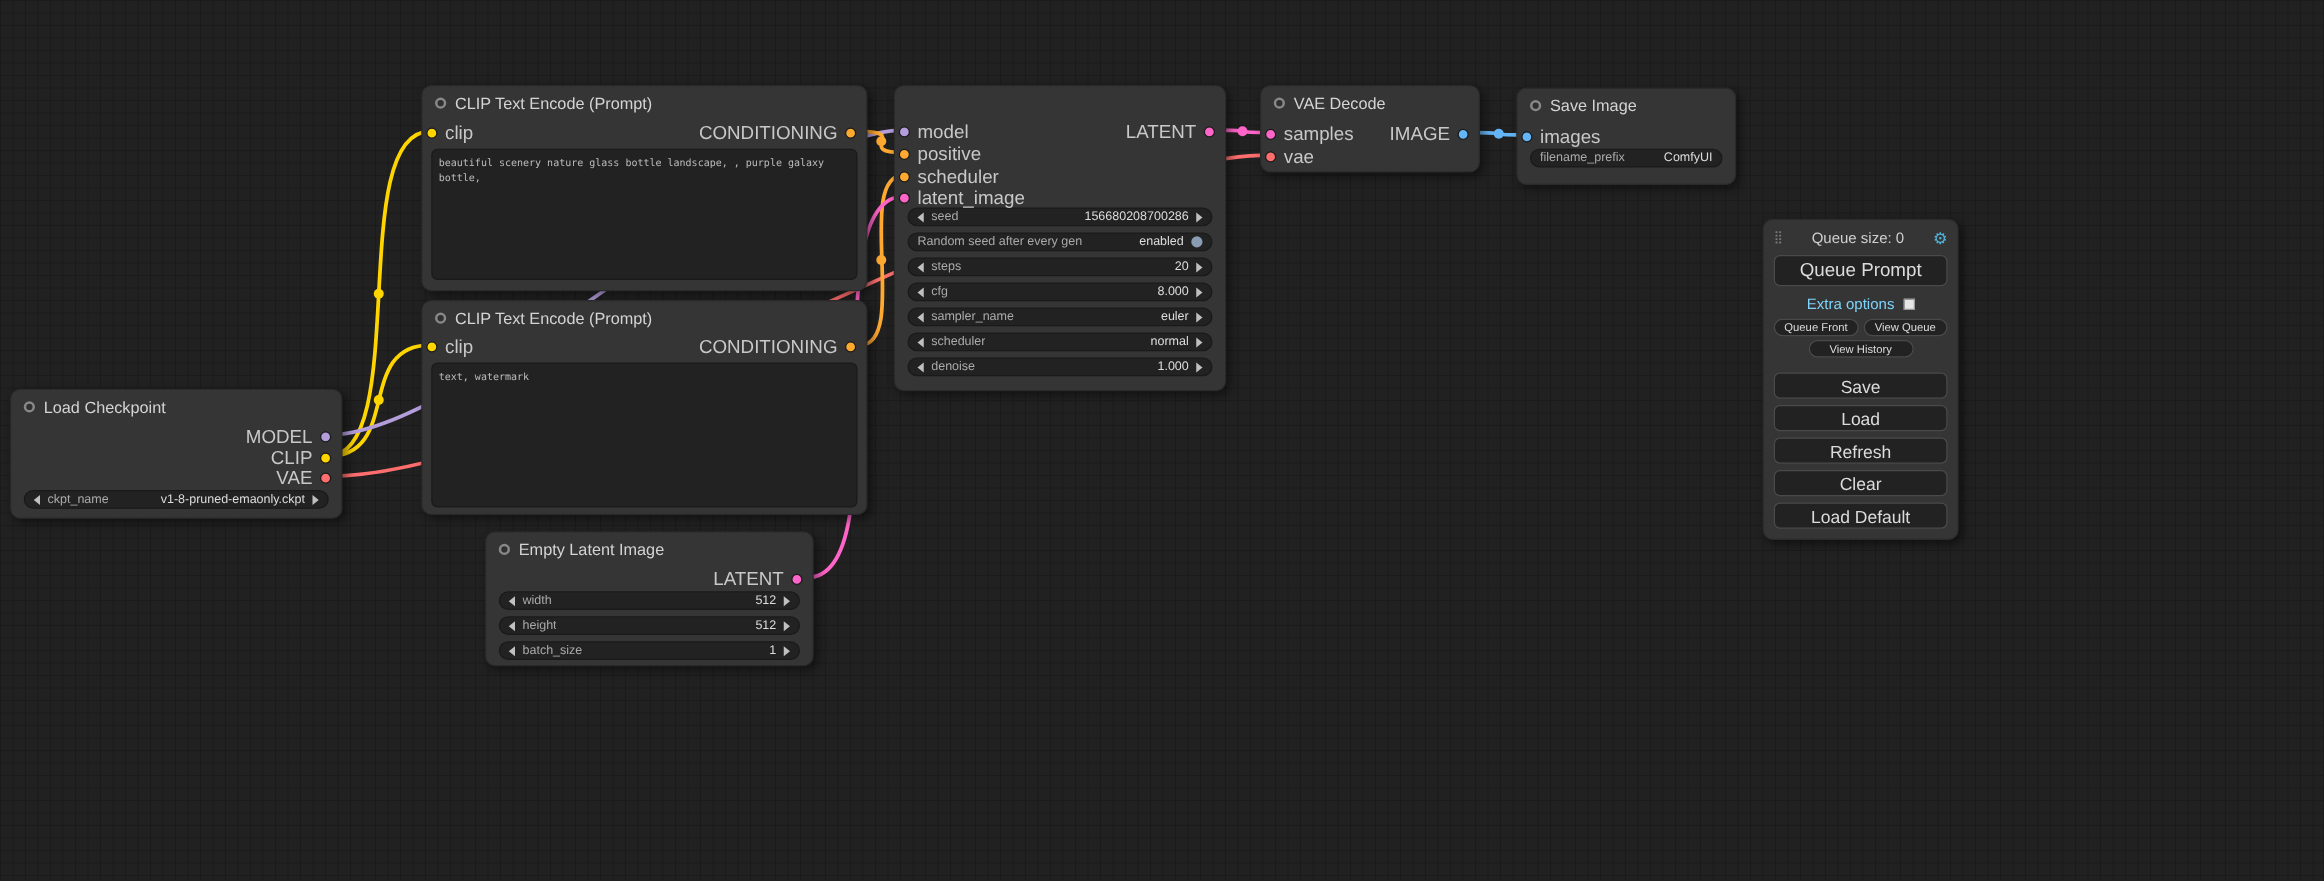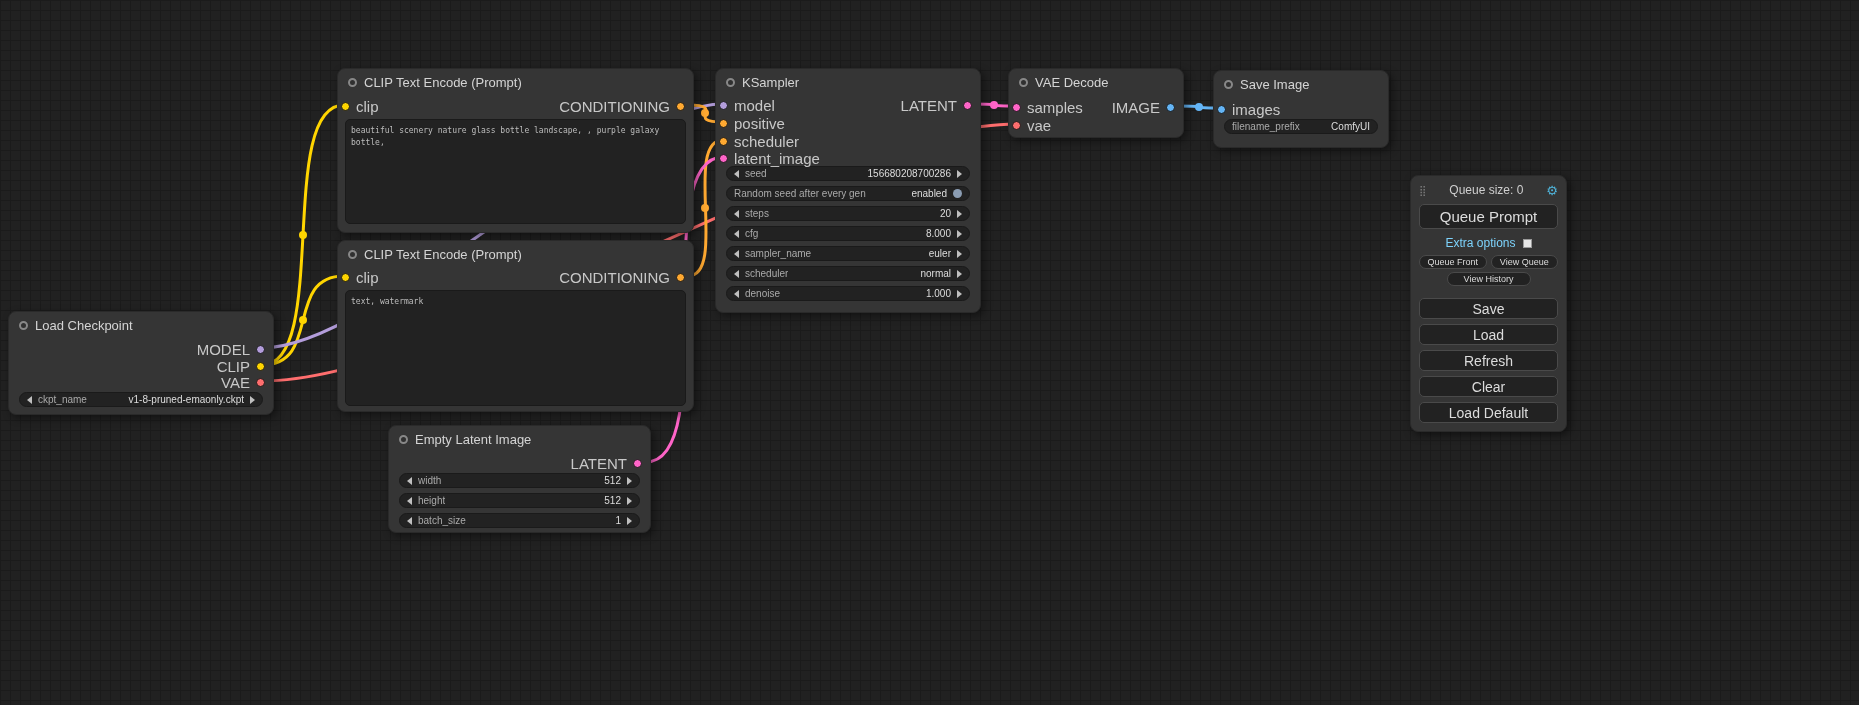--- a/index.html
+++ b/index.html
@@ -170,24 +170,20 @@
       <div class="wrow">
         <span class="tri-l"></span>
         <span class="wlabel">batch_size</span>
         <span class="wvalue">1</span>
         <span class="tri-r"></span>
       </div>
     </div>
   </div>
 
   <div class="node" style="left:715px;top:68px;width:266px;height:245px">
-    <div class="ntitle">
-      <span class="ndot"></span>
-      <span class="ntext">KSampler</span>
-    </div>
     <div class="port in" style="top:31px">
       <span class="pdot c-model"></span>
       <span class="plabel">model</span>
     </div>
     <div class="port in" style="top:49px">
       <span class="pdot c-cond"></span>
       <span class="plabel">positive</span>
     </div>
     <div class="port in" style="top:67px">
       <span class="pdot c-cond"></span>

